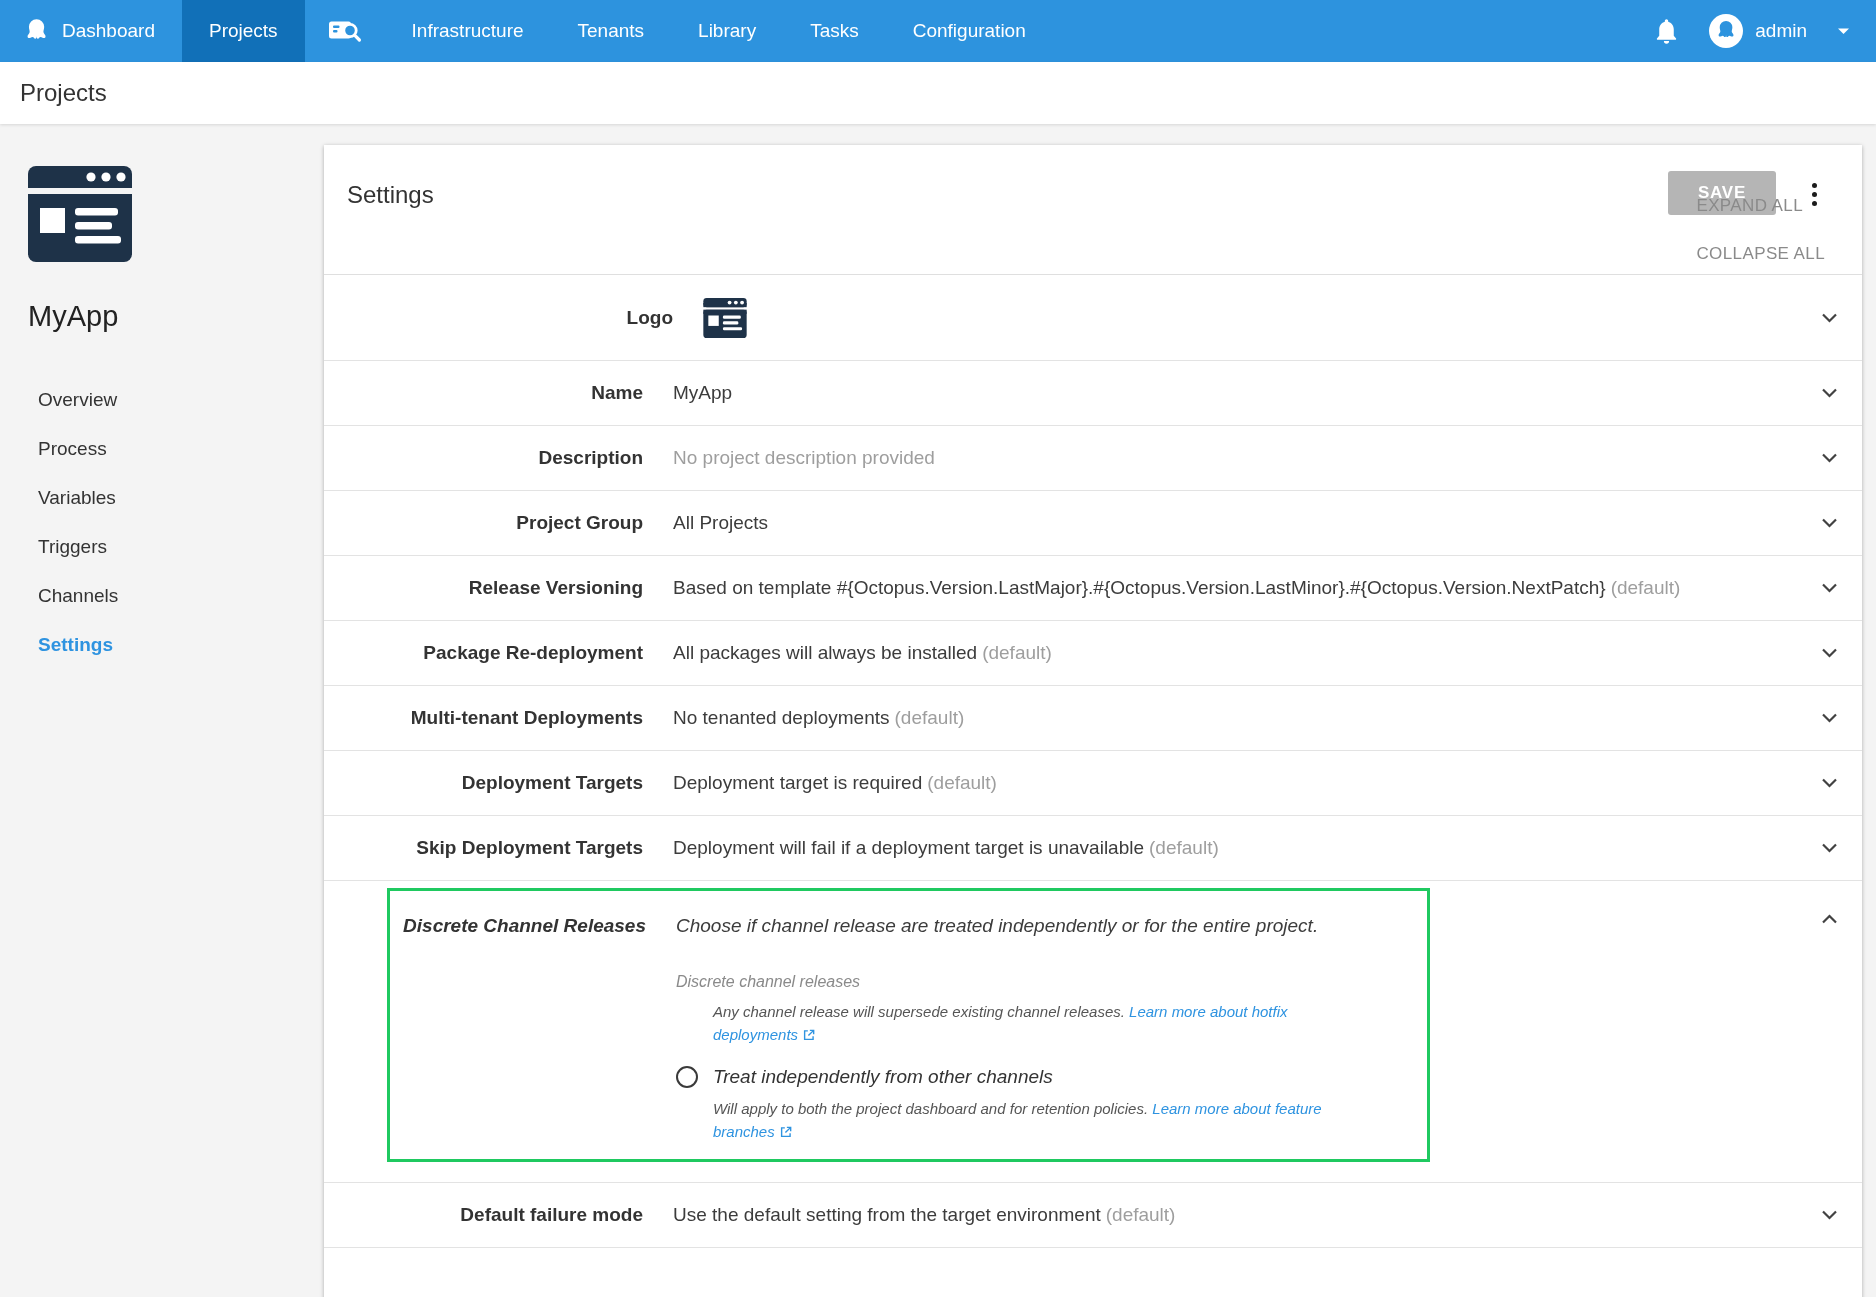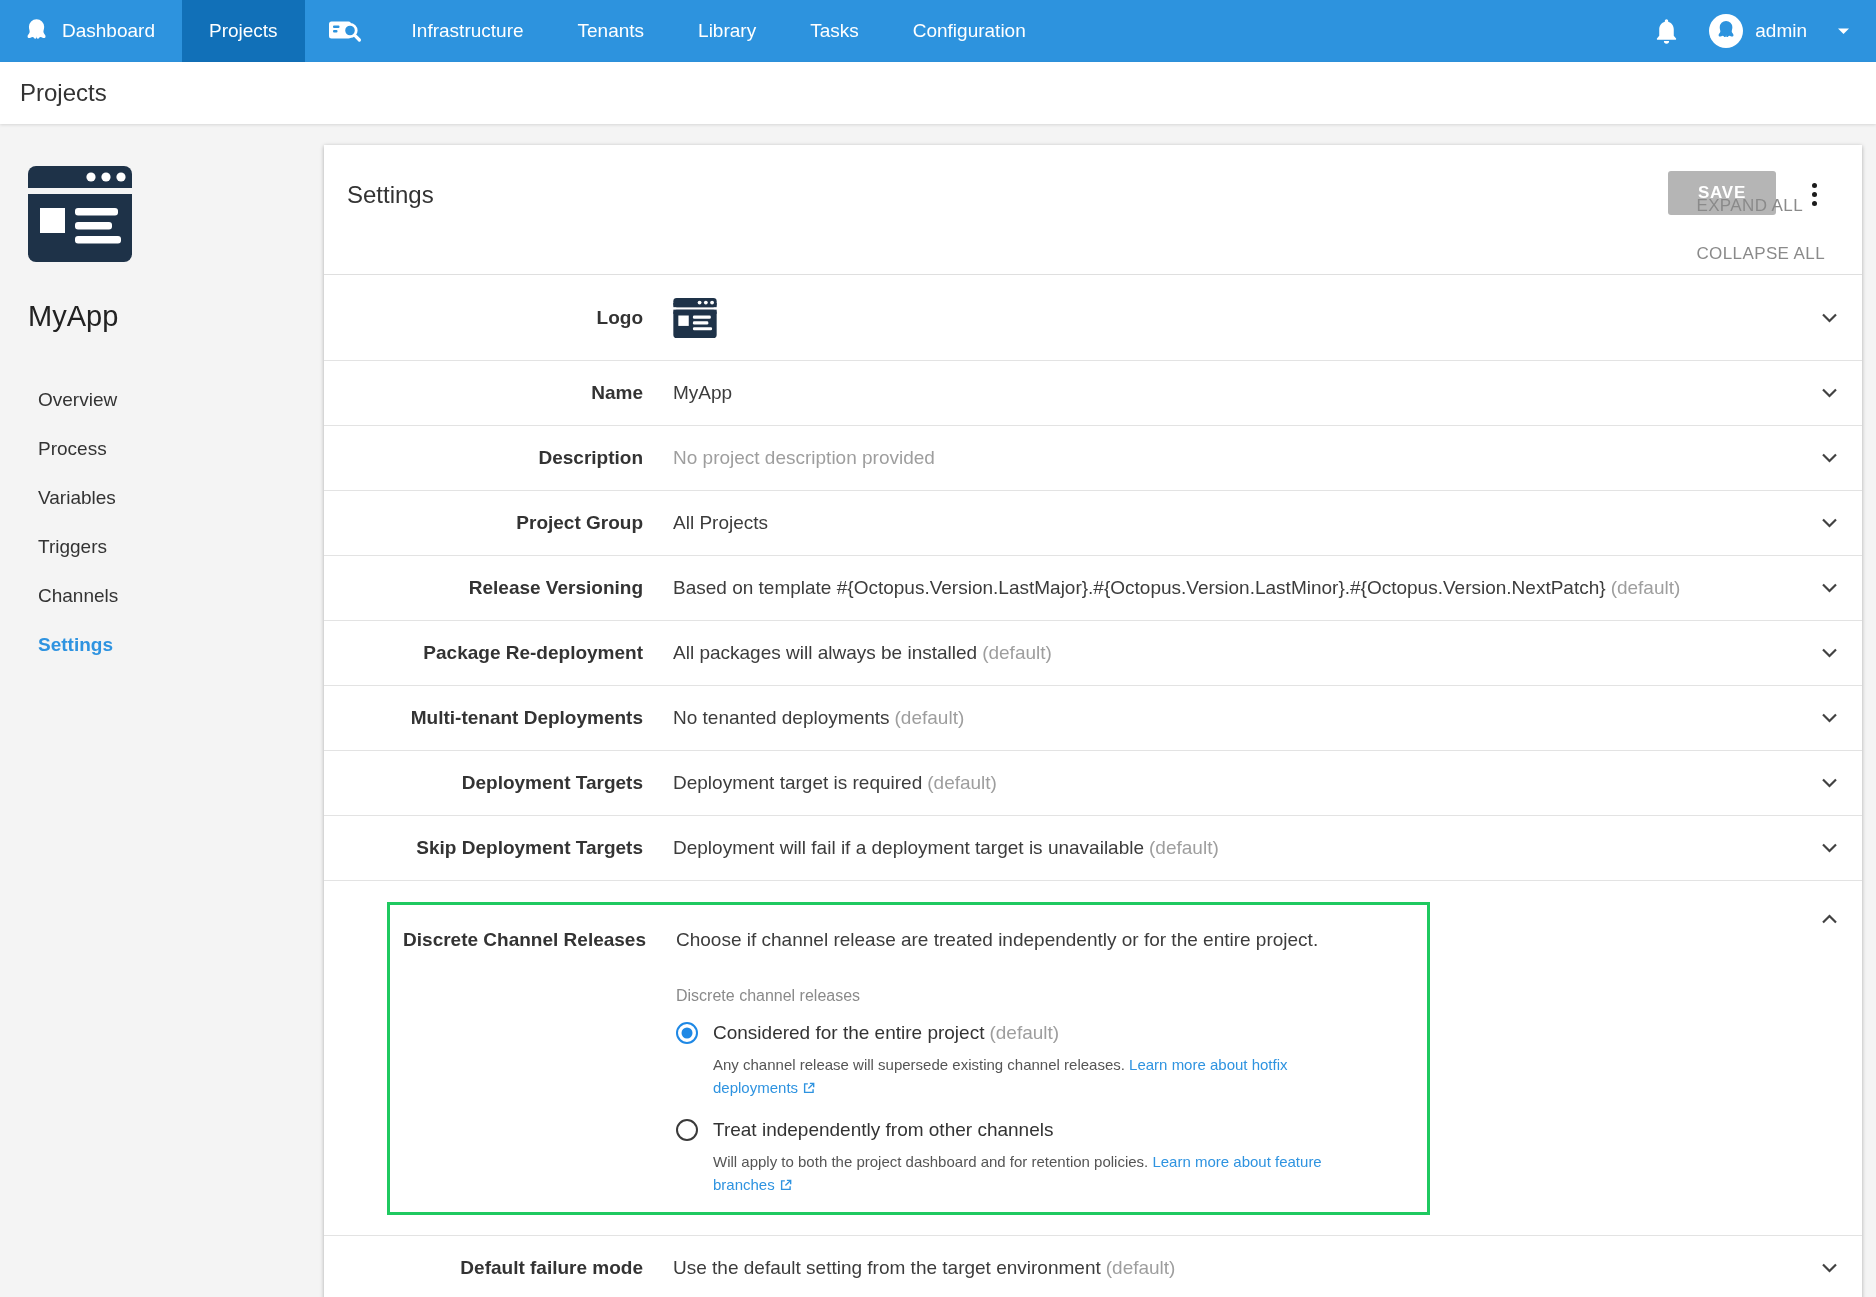--- a/index.html
+++ b/index.html
@@ -41,32 +41,32 @@
               border:none; border-radius:3px; font-size:17px; font-weight:700; letter-spacing:0.8px;
               font-family:"Liberation Sans",sans-serif; }
   .kebab { position:absolute; right:32px; top:31px; width:32px; height:36px; display:flex; flex-direction:column;
            align-items:center; justify-content:center; gap:4px; cursor:pointer; }
   .kebab i { width:5px; height:5px; border-radius:50%; background:#1c1c1c; }
   .hdr-links { position:absolute; right:37px; bottom:10px; display:flex; gap:28px;flex-direction:column; }
   .hdr-link { font-size:17px; color:#8a8a8a; letter-spacing:0.4px; cursor:pointer; }
 
   
   .srow { position:relative; border-bottom:1px solid #e3e3e3; display:flex; align-items:center; min-height:65px; }
-  .srow.logo-row { min-height:86px; }
+  .srow.logo-row { min-height:86px;padding-left:30px; }
   .row-label { width:319px; flex-shrink:0; text-align:right; font-size:19px; font-weight:700; color:#333; }
   .row-value { margin-left:30px; font-size:19px; color:#3c3c3c; padding-right:90px; }
   .suffix { color:#9e9e9e; margin-left:5px; }
   .muted-val { color:#9e9e9e; }
   .chev { position:absolute; right:24px; top:50%; transform:translateY(-50%); cursor:pointer; line-height:0; }
   .logo-small { width:44px; height:40px; display:block; }
 
   
   .srow.discrete { align-items:flex-start; min-height:286px; }
-  .green-box { margin:21px 0 20px 63px; width:1043px; border:3px solid #1fc960; min-height:259px;
-               padding:24px 0 14px 0; }
+  .green-box { margin:7px 0 20px 63px; width:1043px; border:3px solid #1fc960; min-height:259px;
+               padding:24px 0 14px 0;font-style:italic; }
   .dcr-grid { display:flex; }
   .dcr-label { width:256px; flex-shrink:0; text-align:right; font-size:19px; font-weight:700; color:#333; }
   .dcr-body { margin-left:30px; max-width:700px; }
   .dcr-summary { font-size:19px; color:#3c3c3c; }
   .dcr-group-label { margin-top:36px; font-size:16px; color:#8a8a8a; }
   .radio-opt { display:flex; align-items:center; gap:15px; margin-top:17px; cursor:pointer; }
   .radio-opt .opt-label { font-size:19px; color:#333; }
   .radio { width:22px; height:22px; border-radius:50%; flex-shrink:0; position:relative; }
   .radio.sel { border:2.5px solid #1e88e5; }
   .radio.sel::after { content:""; position:absolute; left:50%; top:50%; width:11px; height:11px;
@@ -314,24 +314,20 @@
         </div>
 
         <div class="srow discrete">
           <div class="green-box">
             <div class="dcr-grid">
               <div class="dcr-label">Discrete Channel Releases</div>
               <div class="dcr-body">
                 <div class="dcr-summary">Choose if channel release are treated independently or for the entire project.</div>
                 <div class="dcr-group-label">Discrete channel releases</div>
 
-                <div class="radio-opt">
-                  <span class="radio sel"></span>
-                  <span class="opt-label"><span>Considered for the entire project</span><span class="suffix">(default)</span></span>
-                </div>
                 <div class="opt-help">
                   <span>Any channel release will supersede existing channel releases.</span>
                   <span class="opt-link"><span>Learn more about hotfix deployments</span><span class="ext-ico"><svg class="inline-svg" width="14" height="14" viewBox="0 0 24 24">
                           <path fill="none" stroke="#2e93e0" stroke-width="2.4" d="M10 5H4.5v14.5H19V14"></path>
                           <path fill="none" stroke="#2e93e0" stroke-width="2.4" d="M13.5 4H20v6.5"></path>
                           <path fill="none" stroke="#2e93e0" stroke-width="2.4" d="M19.5 4.5L11 13"></path>
                         </svg></span></span>
                 </div>
 
                 <div class="radio-opt">

